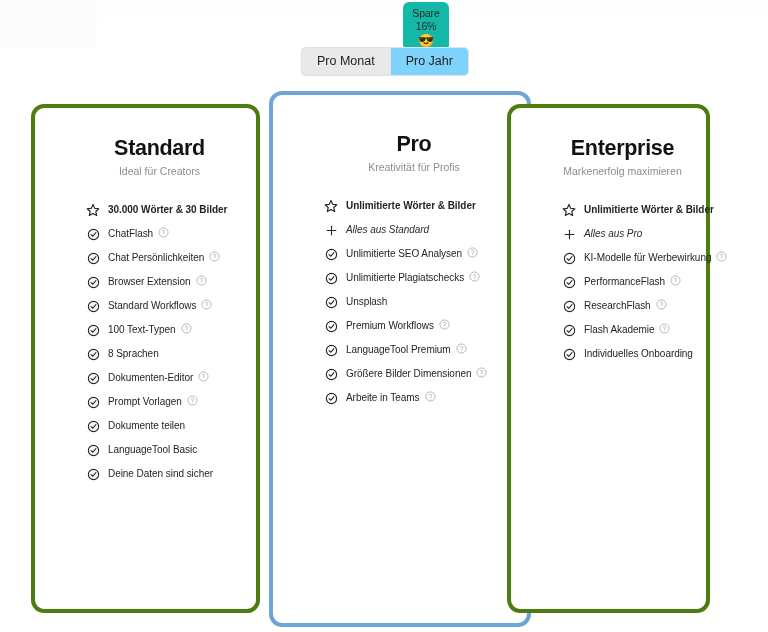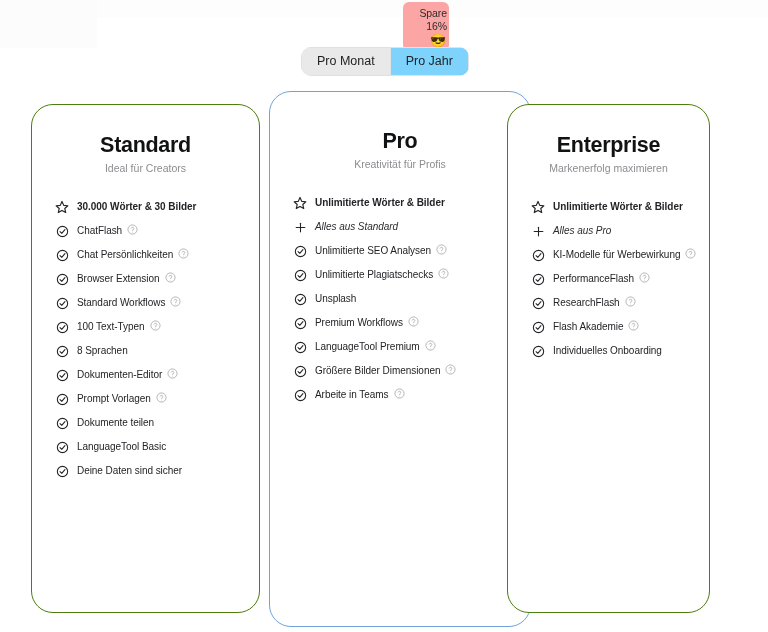--- a/index.html
+++ b/index.html
@@ -22,24 +22,24 @@
     position: absolute; left: 0; top: 0; width: 768px; height: 17px;
     background: #fdfdfe;
   }
 
   
   .badge-wrap {
     position: absolute; left: 403px; top: 2px; width: 46px;
   }
   .badge {
     width: 46px;
-    background: #fca5a5;
+    background: #14b8a6;
     border-radius: 6px;
     padding: 5px 2px 3px;
-    text-align: right;
+    text-align: center;
     position: relative;
   }
   .badge-line {
     font-size: 10.5px;
     line-height: 12.5px;
     color: #2b2b2b;
     letter-spacing: -0.1px;
   }
   .badge-emoji {
     font-size: 13px;
@@ -51,43 +51,44 @@
     width: 0; height: 0;
     border-left: 5px solid transparent;
     border-right: 5px solid transparent;
     border-top: 6px solid #f2f2f3;
   }
 
   
   .toggle {
     position: absolute; left: 301px; top: 47px;
     display: flex;
-    border-radius: 10px;
+    border-radius: 1px;
     overflow: hidden;
   }
   .toggle-btn {
     font-size: 12.5px;
     line-height: 14px;
     padding: 6px 15px 7px;
     color: #1f1f1f;
     background: #7dd3fc;
     border: 1px solid #e3e3e4;
     cursor: pointer;
     white-space: nowrap;
   }
   .toggle-btn.active { background: #e9e9ea; border-color: #e0e0e1; }
   .toggle-btn:first-child { border-radius: 5px 0 0 5px; border-right: none; }
   .toggle-btn:last-child  { border-radius: 0 5px 5px 0; }
 
   
   .card {
     position: absolute;
     background: #ffffff;
-    border: 1px solid #4d7c0f;
-    border-radius: 22px;
+    border: 4px solid #4d7c0f;
+    border-radius: 13px;
+    padding-left: 28px;
   }
   .card.standard   { left: 31px;  top: 104px; width: 229px; height: 509px; }
   .card.pro        { left: 269px; top: 91px;  width: 262px; height: 536px; border-color: #6fa4d8; }
   .card.enterprise { left: 507px; top: 104px; width: 203px; height: 509px; }
 
   .card-body {
     position: relative;
     width: 100%; height: 100%;
     padding: 0 17px;
   }

